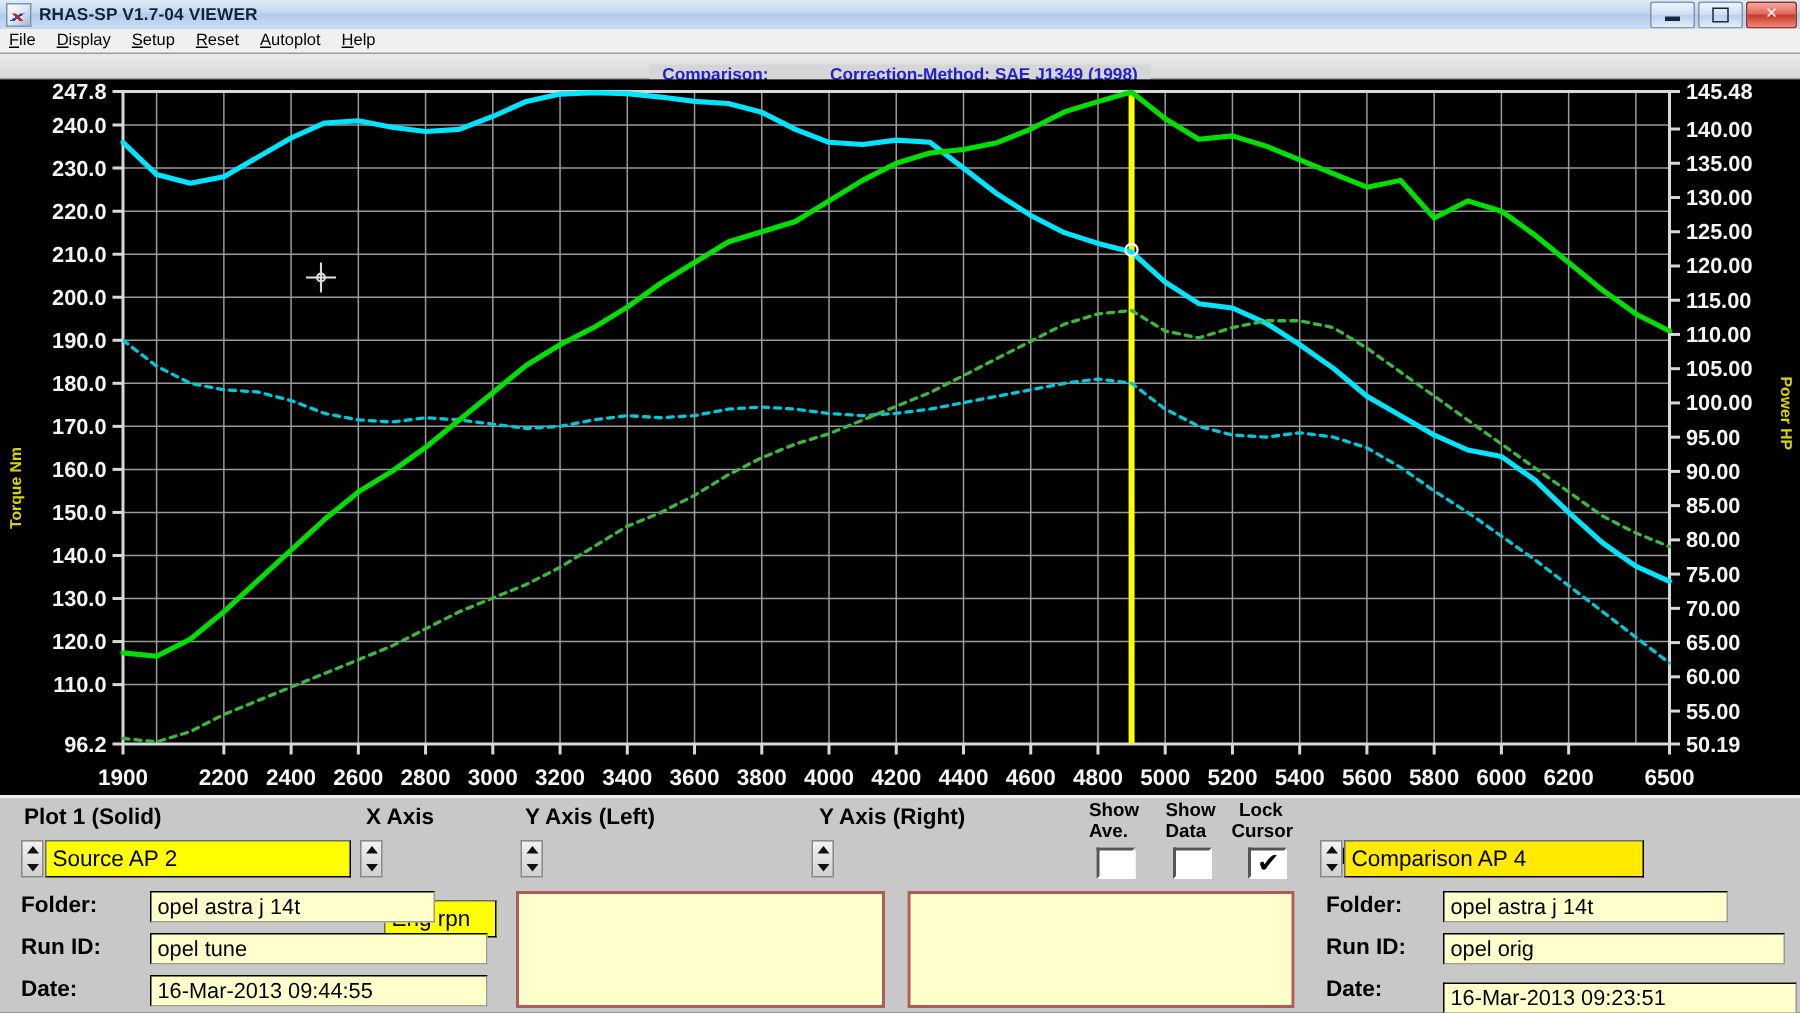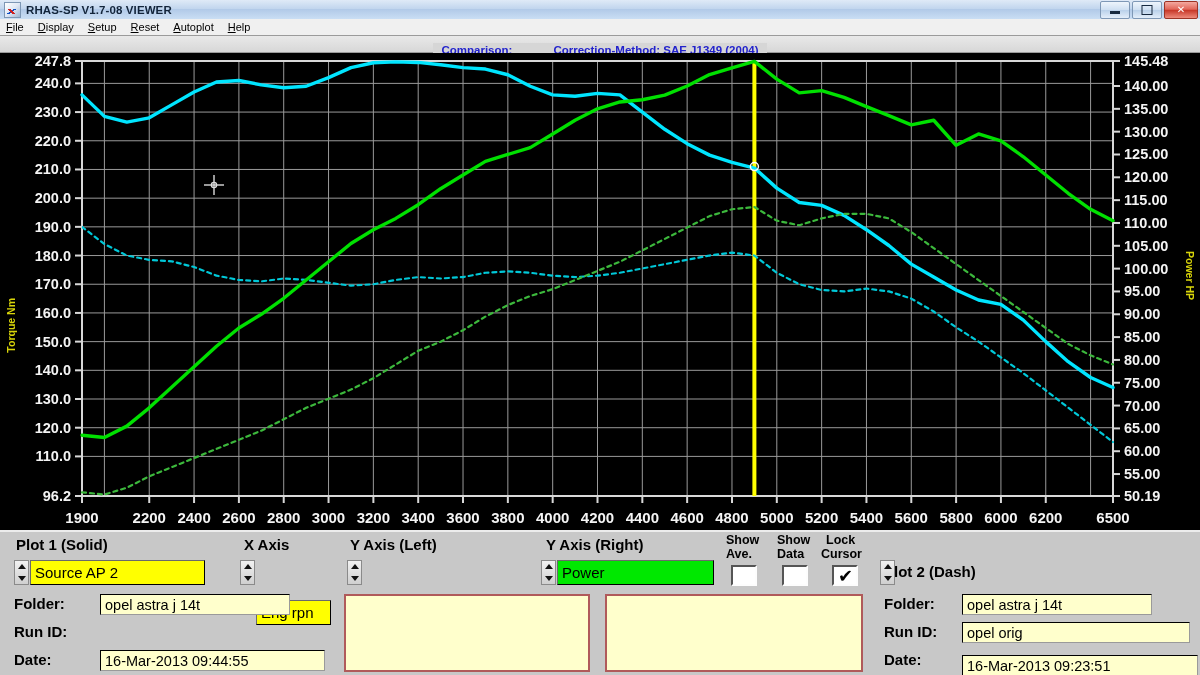--- a/index.html
+++ b/index.html
@@ -99,21 +99,21 @@
   .bigbox{position:absolute;background:#ffffcc;border:2px solid #b05a5a;
     box-sizing:border-box;}
 </style>
 </head>
 <body>
 
 <div class="app">
 
   <div class="titlebar">
     <div class="tb-icon"></div>
-    <div class="tb-title">RHAS-SP V1.7-08  VIEWER</div>
+    <div class="tb-title">RHAS-SP V1.7-04  VIEWER</div>
     <div class="tb-buttons">
       <div class="tb-btn">
           <span class="min-bar"></span>
         </div>
       <div class="tb-btn">
           <span class="max-sq"></span>
         </div>
       <div class="tb-btn close">
           <span class="g">✕</span>
         </div>
@@ -125,21 +125,21 @@
     <div class="menu-item"><u>D</u>isplay</div>
     <div class="menu-item"><u>S</u>etup</div>
     <div class="menu-item"><u>R</u>eset</div>
     <div class="menu-item"><u>A</u>utoplot</div>
     <div class="menu-item"><u>H</u>elp</div>
   </div>
 
   <div class="headerstrip">
     <div class="hdr-inner">
       <span class="hdr-txt">Comparison:</span>
-      <span class="hdr-txt">Correction-Method: SAE J1349 (2004)</span>
+      <span class="hdr-txt">Correction-Method: SAE J1349 (1998)</span>
     </div>
   </div>
 
   <div class="plotwrap">
     <svg class="plot-svg" id="chart" width="1200" height="477">
         <rect x="0" y="0" width="1200" height="477" fill="#000000"></rect>
         <line x1="104.41304347826087" y1="8" x2="104.41304347826087" y2="443" stroke="#9a9a9a" stroke-width="1"></line>
         <line x1="149.23913043478262" y1="8" x2="149.23913043478262" y2="443" stroke="#9a9a9a" stroke-width="1"></line>
         <line x1="194.06521739130434" y1="8" x2="194.06521739130434" y2="443" stroke="#9a9a9a" stroke-width="1"></line>
         <line x1="238.8913043478261" y1="8" x2="238.8913043478261" y2="443" stroke="#9a9a9a" stroke-width="1"></line>
@@ -311,65 +311,66 @@
     <div class="axis-title right">Power HP</div>
   </div>
 
   <div class="panel">
 
     <div class="lbl" style="left:16px;top:4px;">Plot 1 (Solid)</div>
     <div class="spin" style="left:14px;top:28px;">
         <i class="up"></i>
         <i class="dn"></i>
       </div>
-    <div class="field yellow" style="left:30px;top:28px;width:175px;">Source AP 2</div>
+    <div class="field yellow" style="left:30px;top:28px;width:204px;">Source AP 2</div>
 
     <div class="lbl" style="left:244px;top:4px;">X Axis</div>
     <div class="spin" style="left:240px;top:28px;">
         <i class="up"></i>
         <i class="dn"></i>
       </div>
     <div class="field yellow" style="left:256px;top:28px;width:75px;margin-top:40px;">Eng rpn</div>
 
     <div class="lbl" style="left:350px;top:4px;">Y Axis (Left)</div>
     <div class="spin" style="left:347px;top:28px;">
         <i class="up"></i>
         <i class="dn"></i>
       </div>
 
     <div class="lbl" style="left:546px;top:4px;">Y Axis (Right)</div>
     <div class="spin" style="left:541px;top:28px;">
         <i class="up"></i>
         <i class="dn"></i>
       </div>
-    <div class="field green" style="left:557px;top:28px;width:157px;">Power</div>
 
     <div class="lbl sm" style="left:726px;top:2px;">Show</div>
     <div class="lbl sm" style="left:726px;top:16px;">Ave.</div>
     <div class="chk" style="left:731px;top:33px;"></div>
 
     <div class="lbl sm" style="left:777px;top:2px;">Show</div>
     <div class="lbl sm" style="left:777px;top:16px;">Data</div>
     <div class="chk" style="left:782px;top:33px;"></div>
 
     <div class="lbl sm" style="left:826px;top:2px;">Lock</div>
     <div class="lbl sm" style="left:821px;top:16px;">Cursor</div>
     <div class="chk" style="left:832px;top:33px;">
       <span class="tick">✔</span>
     </div>
 
     <div class="lbl" style="left:884px;top:4px;margin-top:27px;">Plot 2 (Dash)</div>
     <div class="spin" style="left:880px;top:28px;">
         <i class="up"></i>
         <i class="dn"></i>
       </div>
+    <div class="field gold" style="left:896px;top:28px;width:200px;">Comparison AP 4</div>
 
     <div class="lbl" style="left:14px;top:63px;">Folder:</div>
     <div class="tfield" style="left:100px;top:62px;width:190px;">opel astra j 14t</div>
     <div class="lbl" style="left:14px;top:91px;">Run ID:</div>
+    <div class="tfield" style="left:100px;top:90px;width:225px;">opel tune</div>
     <div class="lbl" style="left:14px;top:119px;">Date:</div>
     <div class="tfield" style="left:100px;top:118px;width:225px;">16-Mar-2013  09:44:55</div>
 
     <div class="bigbox" style="left:344px;top:62px;width:246px;height:78px;"></div>
     <div class="bigbox" style="left:605px;top:62px;width:258px;height:78px;"></div>
 
     <div class="lbl" style="left:884px;top:63px;">Folder:</div>
     <div class="tfield" style="left:962px;top:62px;width:190px;">opel astra j 14t</div>
     <div class="lbl" style="left:884px;top:91px;">Run ID:</div>
     <div class="tfield" style="left:962px;top:90px;width:228px;">opel orig</div>

